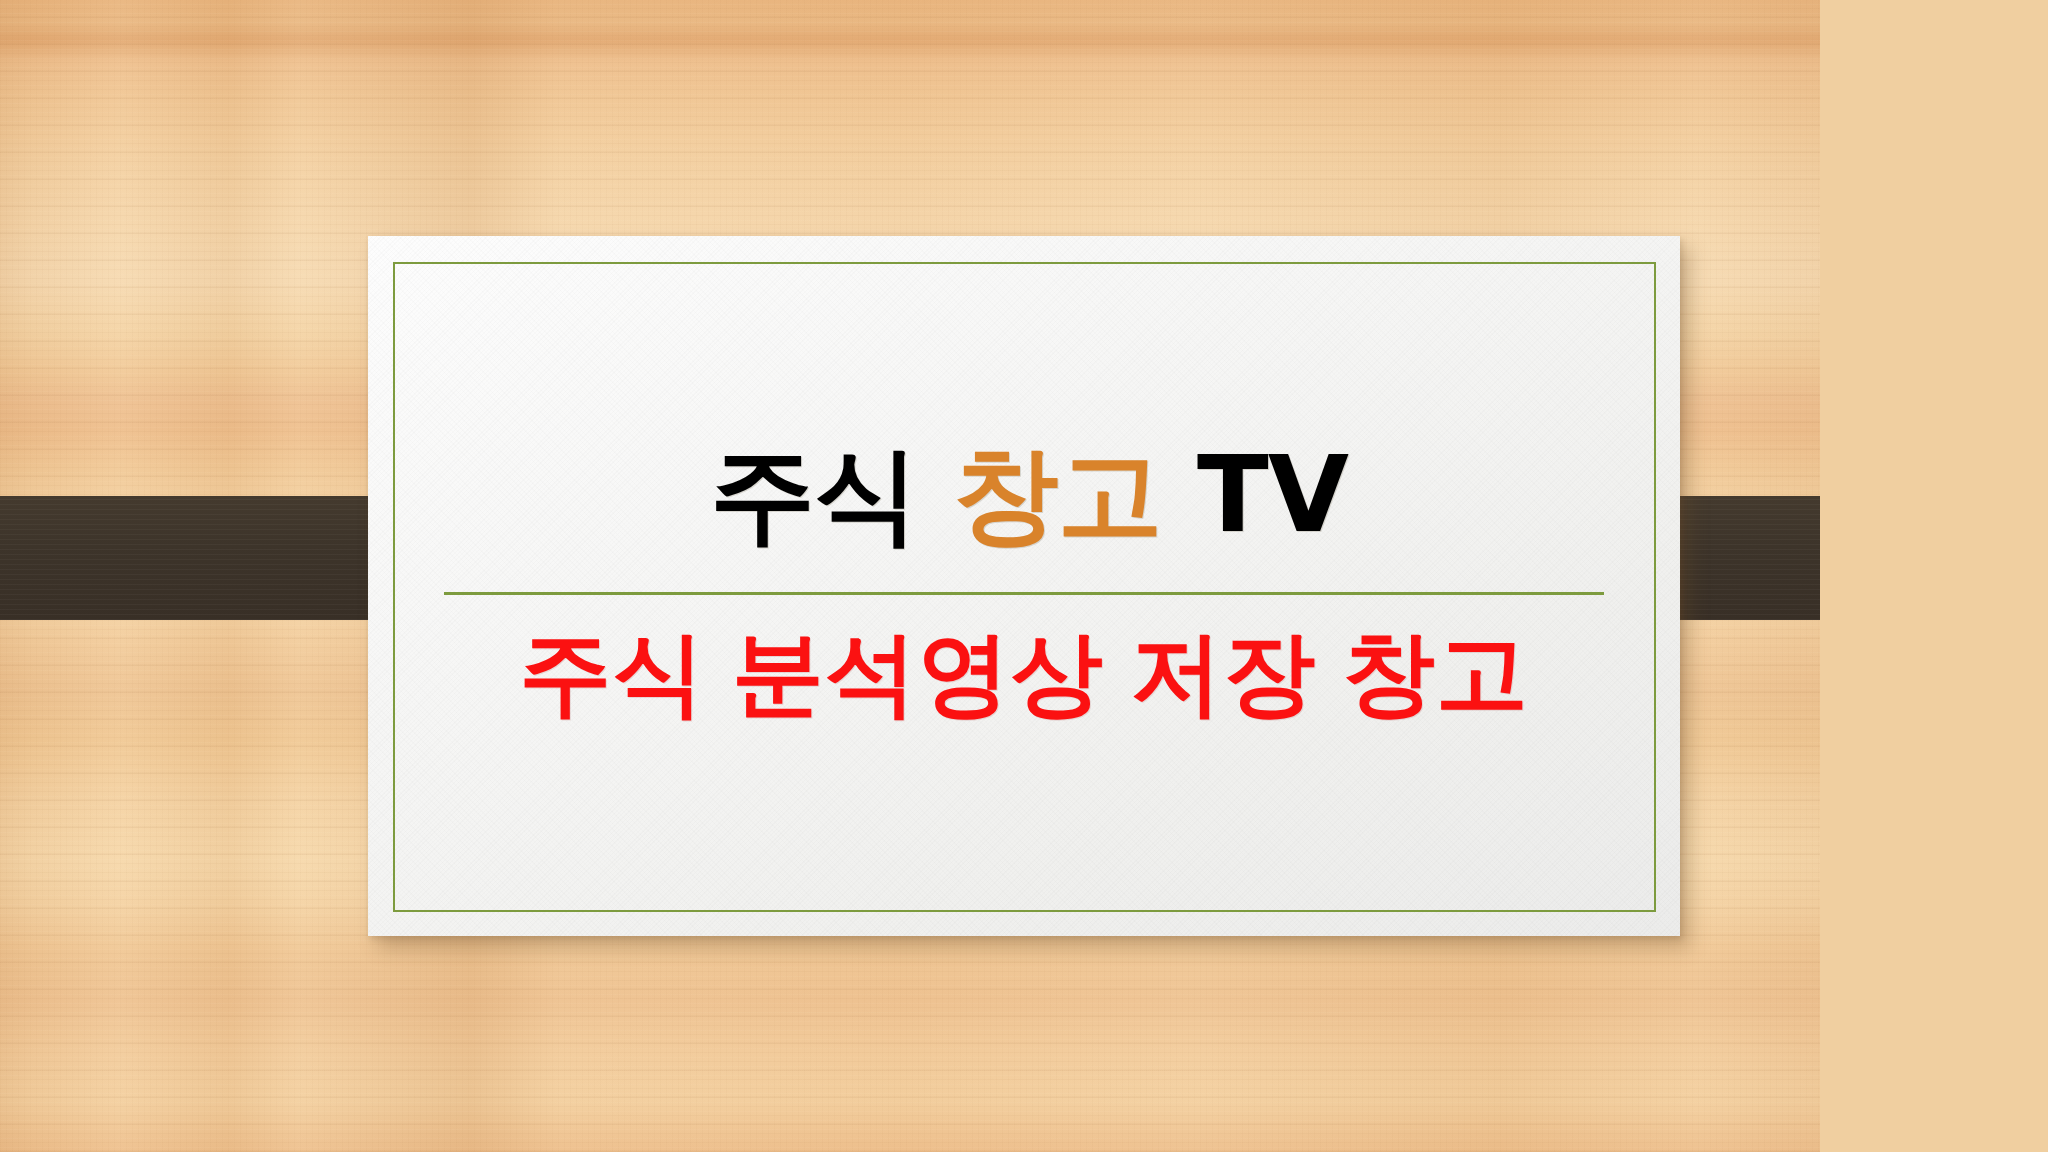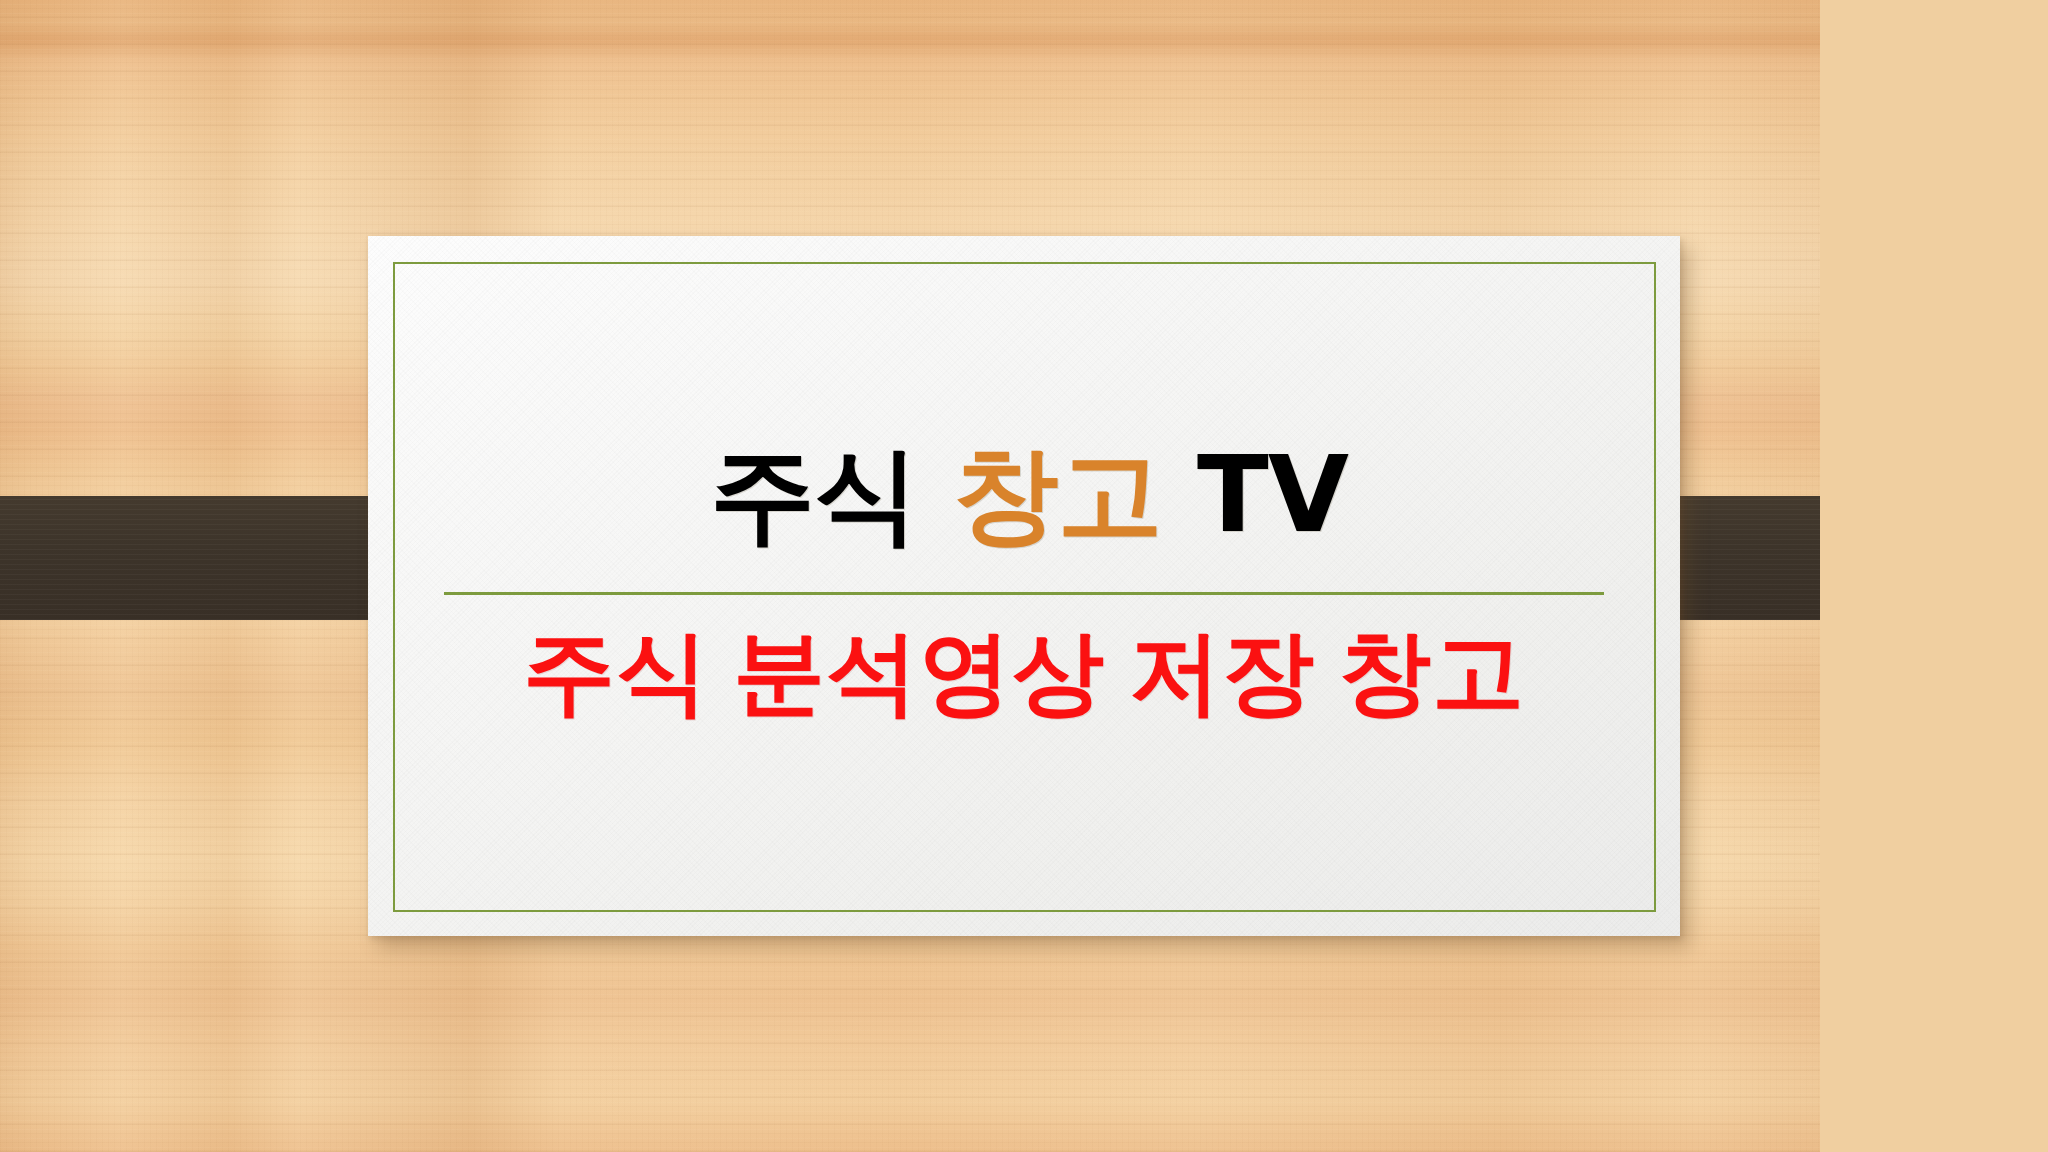--- a/index.html
+++ b/index.html
@@ -184,21 +184,21 @@
   .title .seg-orange { color:#d9832b; }
 
   .divider {
     width:1160px;
     height:3px;
     background:#7d9b3e;
     margin-top:44px;
     margin-bottom:30px;
   }
   .subtitle {
-    font-family:Liberation Serif, serif;
+    font-family:Liberation Sans, sans-serif;
     font-weight:bold;
     font-size:92px;
     line-height:1.05;
     letter-spacing:1px;
     color:#fb1111;
     white-space:nowrap;
     text-shadow:1px 1px 0 rgba(200,150,150,0.30);
   }
 </style>
 </head>

